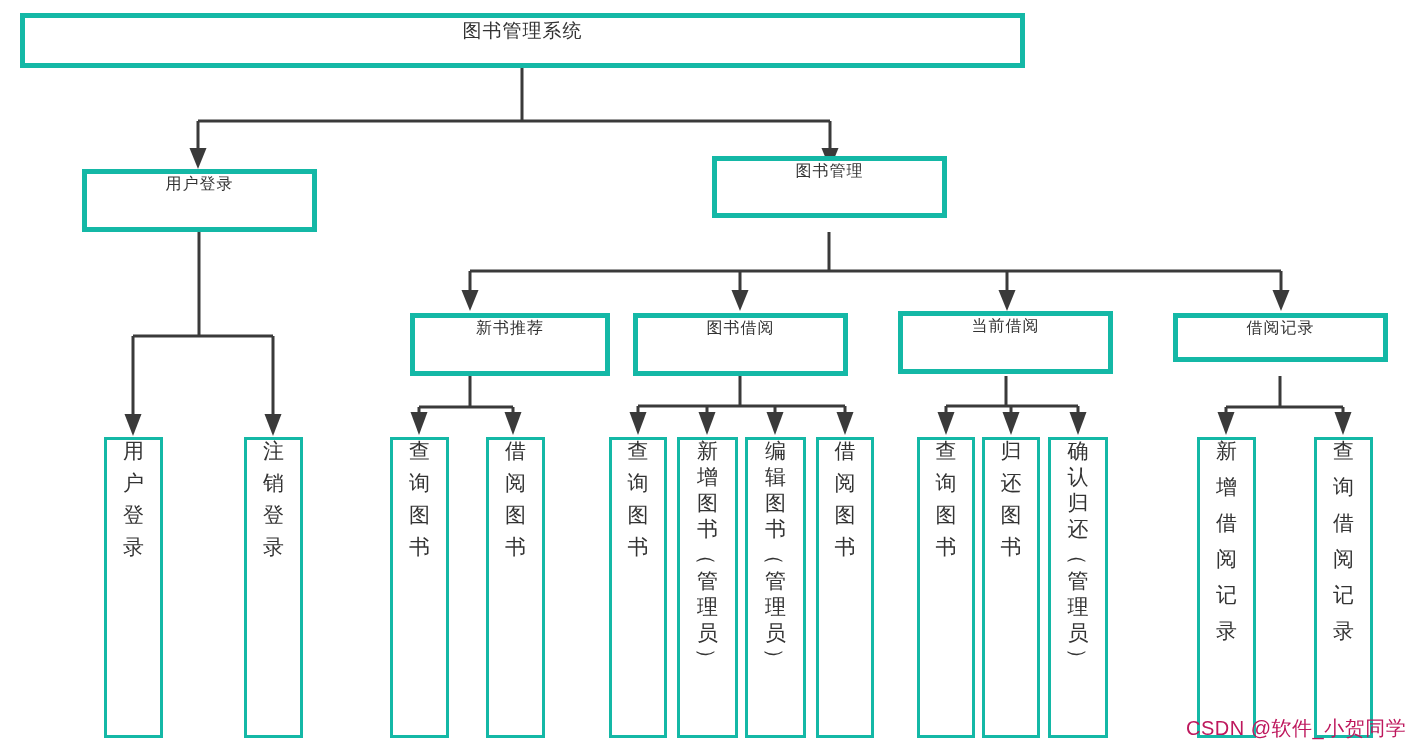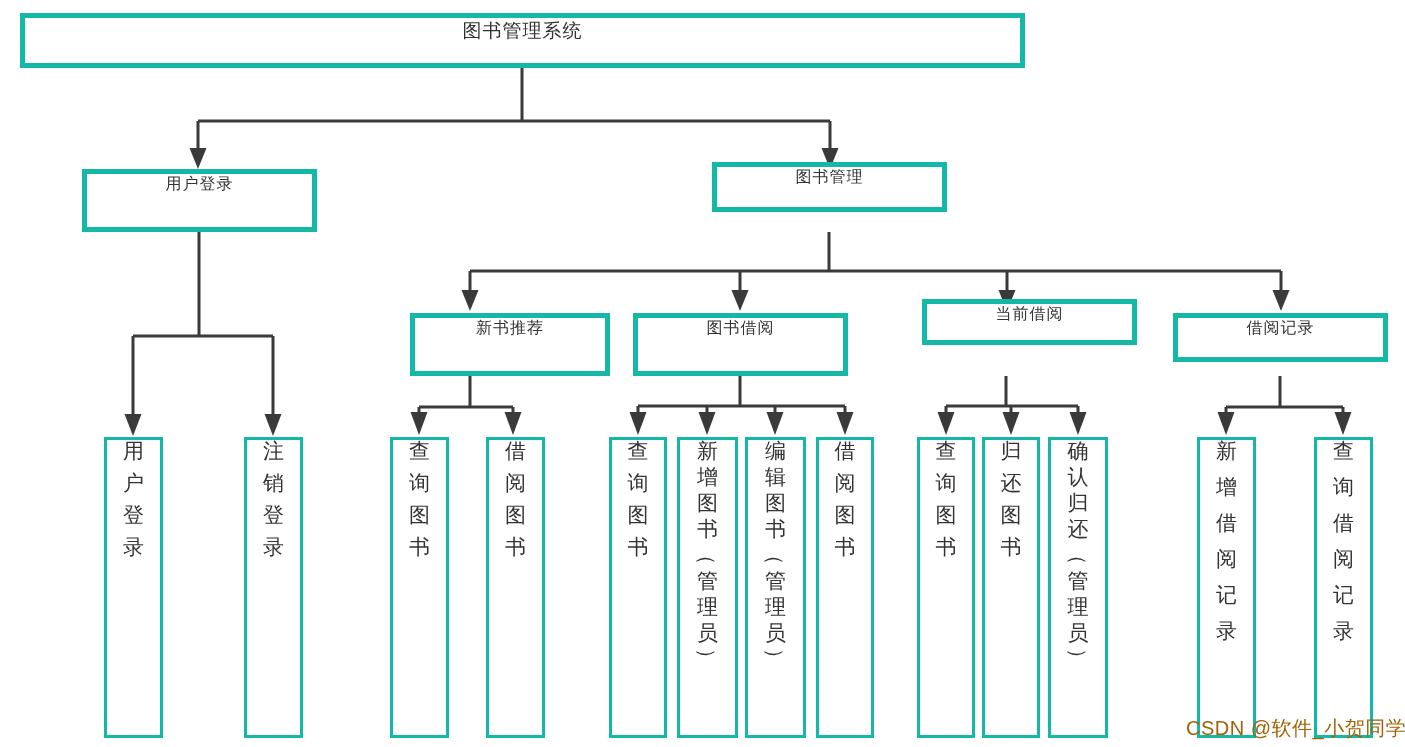--- a/index.html
+++ b/index.html
@@ -40,21 +40,21 @@
     color: #333333;
   }
   .vtext.tight { gap: 5px; }
   .vtext.mid { gap: 15px; }
   .vtext span.rot { transform: rotate(90deg); }
   #watermark {
     position: absolute;
     left: 1186px;
     top: 715px;
     font-size: 20px;
-    color: #a16207;
+    color: #be185d;
     white-space: nowrap;
     z-index: 5;
     letter-spacing: 0.5px;
   }
 </style>
 </head>
 <body>
 
 <div id="stage">
 
@@ -91,31 +91,31 @@
     </g>
   </svg>
 
   <div class="node root-node" style="left:20px; top:13px; width:1005px; height:55px;">
     <span>图书管理系统</span>
   </div>
 
   <div class="node hnode" style="left:82px; top:169px; width:235px; height:63px;">
     <span>用户登录</span>
   </div>
-  <div class="node hnode" style="left:712px; top:162px; width:235px; height:50px;">
+  <div class="node hnode" style="left:712px; top:156px; width:235px; height:62px;">
     <span>图书管理</span>
   </div>
 
   <div class="node hnode" style="left:363px; top:313px; width:200px; height:63px;margin-left:47px;">
     <span>新书推荐</span>
   </div>
   <div class="node hnode" style="left:633px; top:313px; width:215px; height:63px;">
     <span>图书借阅</span>
   </div>
-  <div class="node hnode" style="left:898px; top:299px; width:215px; height:46px;margin-left:24px;">
+  <div class="node hnode" style="left:898px; top:311px; width:215px; height:63px;">
     <span>当前借阅</span>
   </div>
   <div class="node hnode" style="left:1173px; top:313px; width:215px; height:49px;">
     <span>借阅记录</span>
   </div>
 
   <div class="node leaf" style="left:104px; top:437px; width:59px; height:301px;">
     <span class="vtext">
         <span>用</span>
         <span>户</span>

